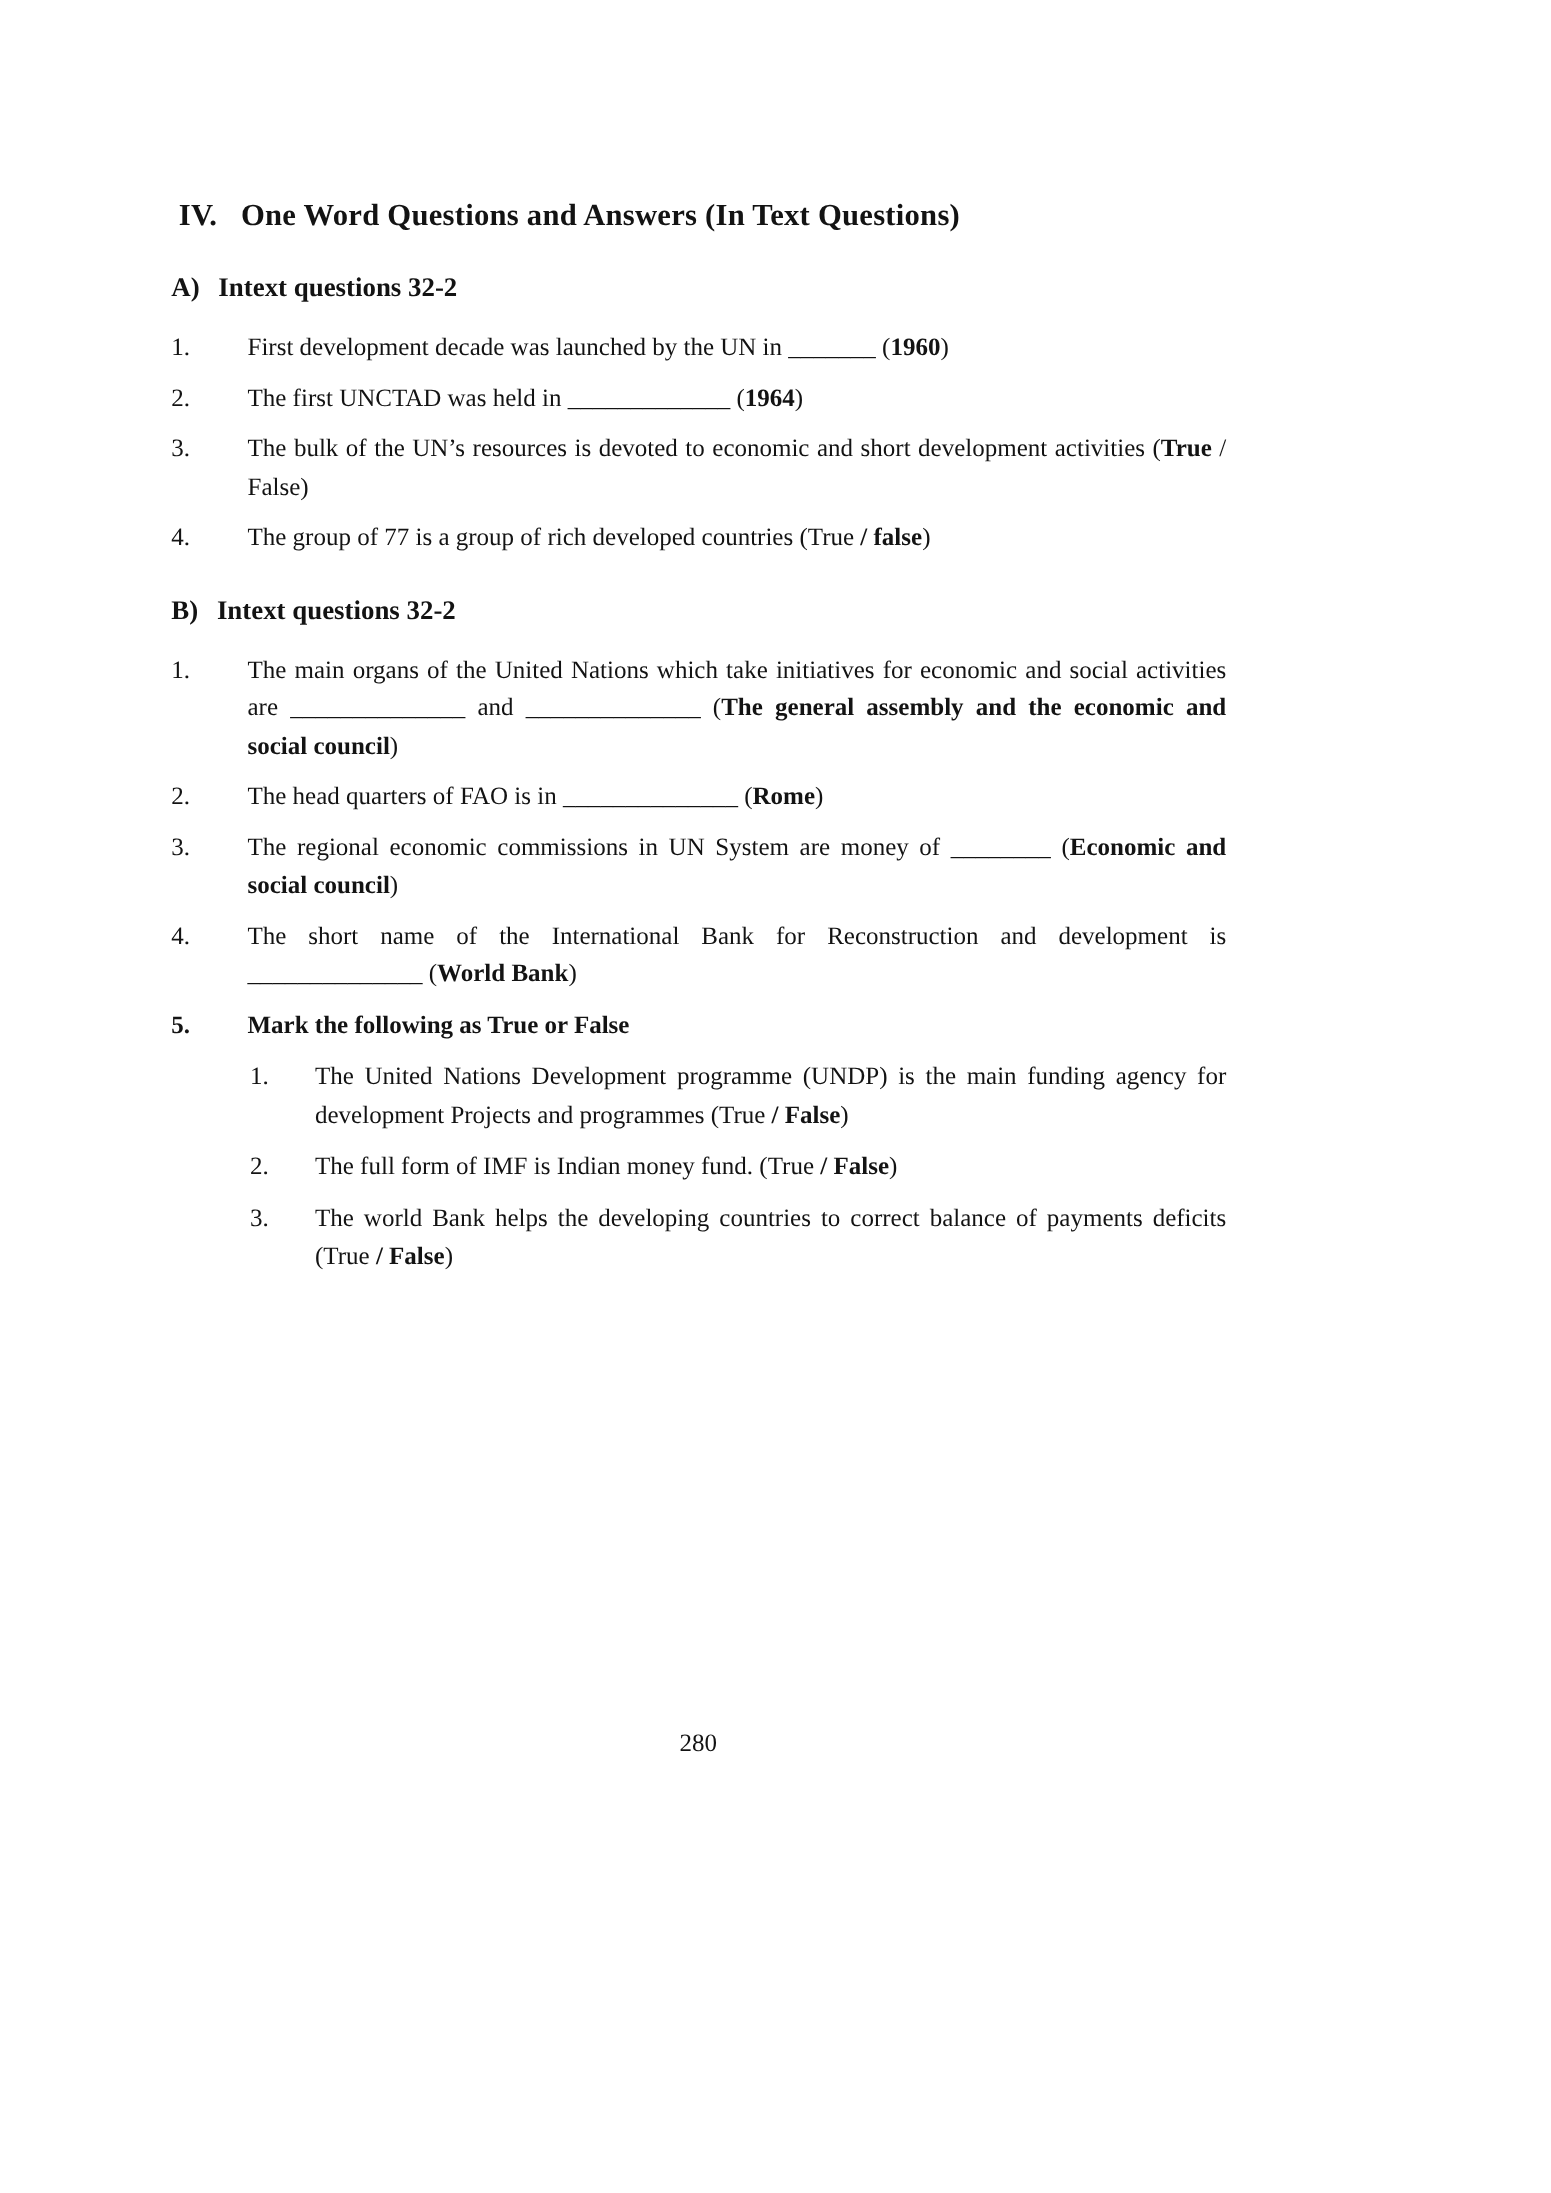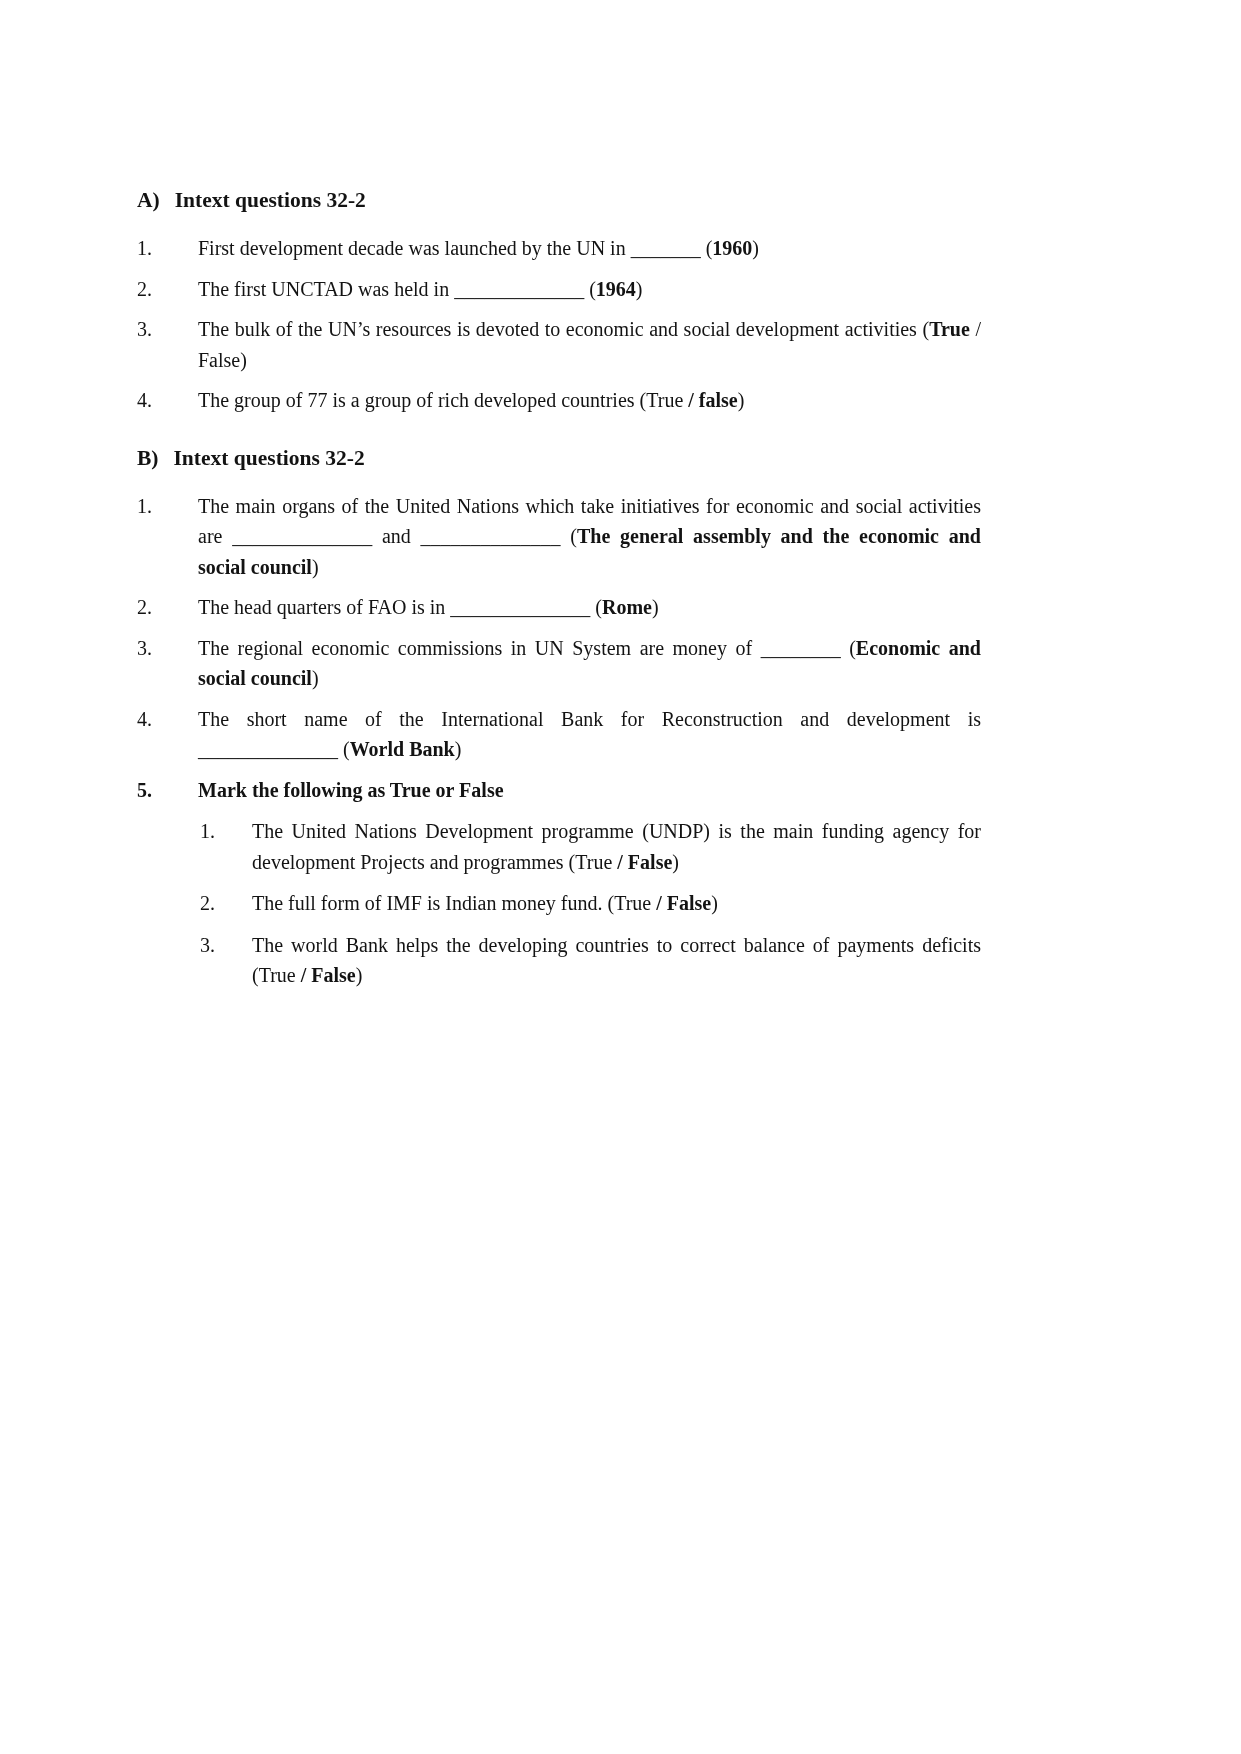--- a/index.html
+++ b/index.html
@@ -48,39 +48,43 @@
     top: 1384px; left: 137px; width: 843px;
     text-align: center;
     font-size: 20px;
   }
 </style>
 </head>
 <body>
 
 <div class="page">
 
+  <header class="doc-title">
+    <span>IV.</span>
+    <span>One Word Questions and Answers (In Text Questions)</span>
+  </header>
 
   <div id="sections">
       <section class="section">
         <h2 class="sec-head">
           <span>A)</span>
           <span>Intext questions 32-2</span>
         </h2>
         <div class="items">
           <div class="item">
             <span class="num">1.</span>
             <div class="txt"><span>First development decade was launched by the UN in </span><span class="blank">_______</span><span> (</span><span class="b ">1960</span><span>)</span></div>
           </div>
           <div class="item">
             <span class="num">2.</span>
             <div class="txt"><span>The first UNCTAD was held in </span><span class="blank">_____________</span><span> (</span><span class="b ">1964</span><span>)</span></div>
           </div>
           <div class="item">
             <span class="num">3.</span>
-            <div class="txt"><span>The bulk of the UN’s resources is devoted to economic and social development activities (</span><span class="b ">True</span><span> / False)</span></div>
+            <div class="txt"><span>The bulk of the UN’s resources is devoted to economic and short development activities (</span><span class="b ">True</span><span> / False)</span></div>
           </div>
           <div class="item">
             <span class="num">4.</span>
             <div class="txt"><span>The group of 77 is a group of rich developed countries  (True </span><span class="b ">/ false</span><span>)</span></div>
           </div>
         </div>
       </section>
       <section class="section">
         <h2 class="sec-head">
           <span>B)</span>
@@ -117,13 +121,14 @@
                 <div class="item">
                   <span class="num">3.</span>
                   <div class="txt"><span>The world Bank helps the developing countries to correct balance of payments deficits (True </span><span class="b ">/ False</span><span>)</span></div>
                 </div>
               </div></div>
           </div>
         </div>
       </section>
     </div>
 
+  <div class="page-number">280</div>
 </div>
 
 </body></html>

